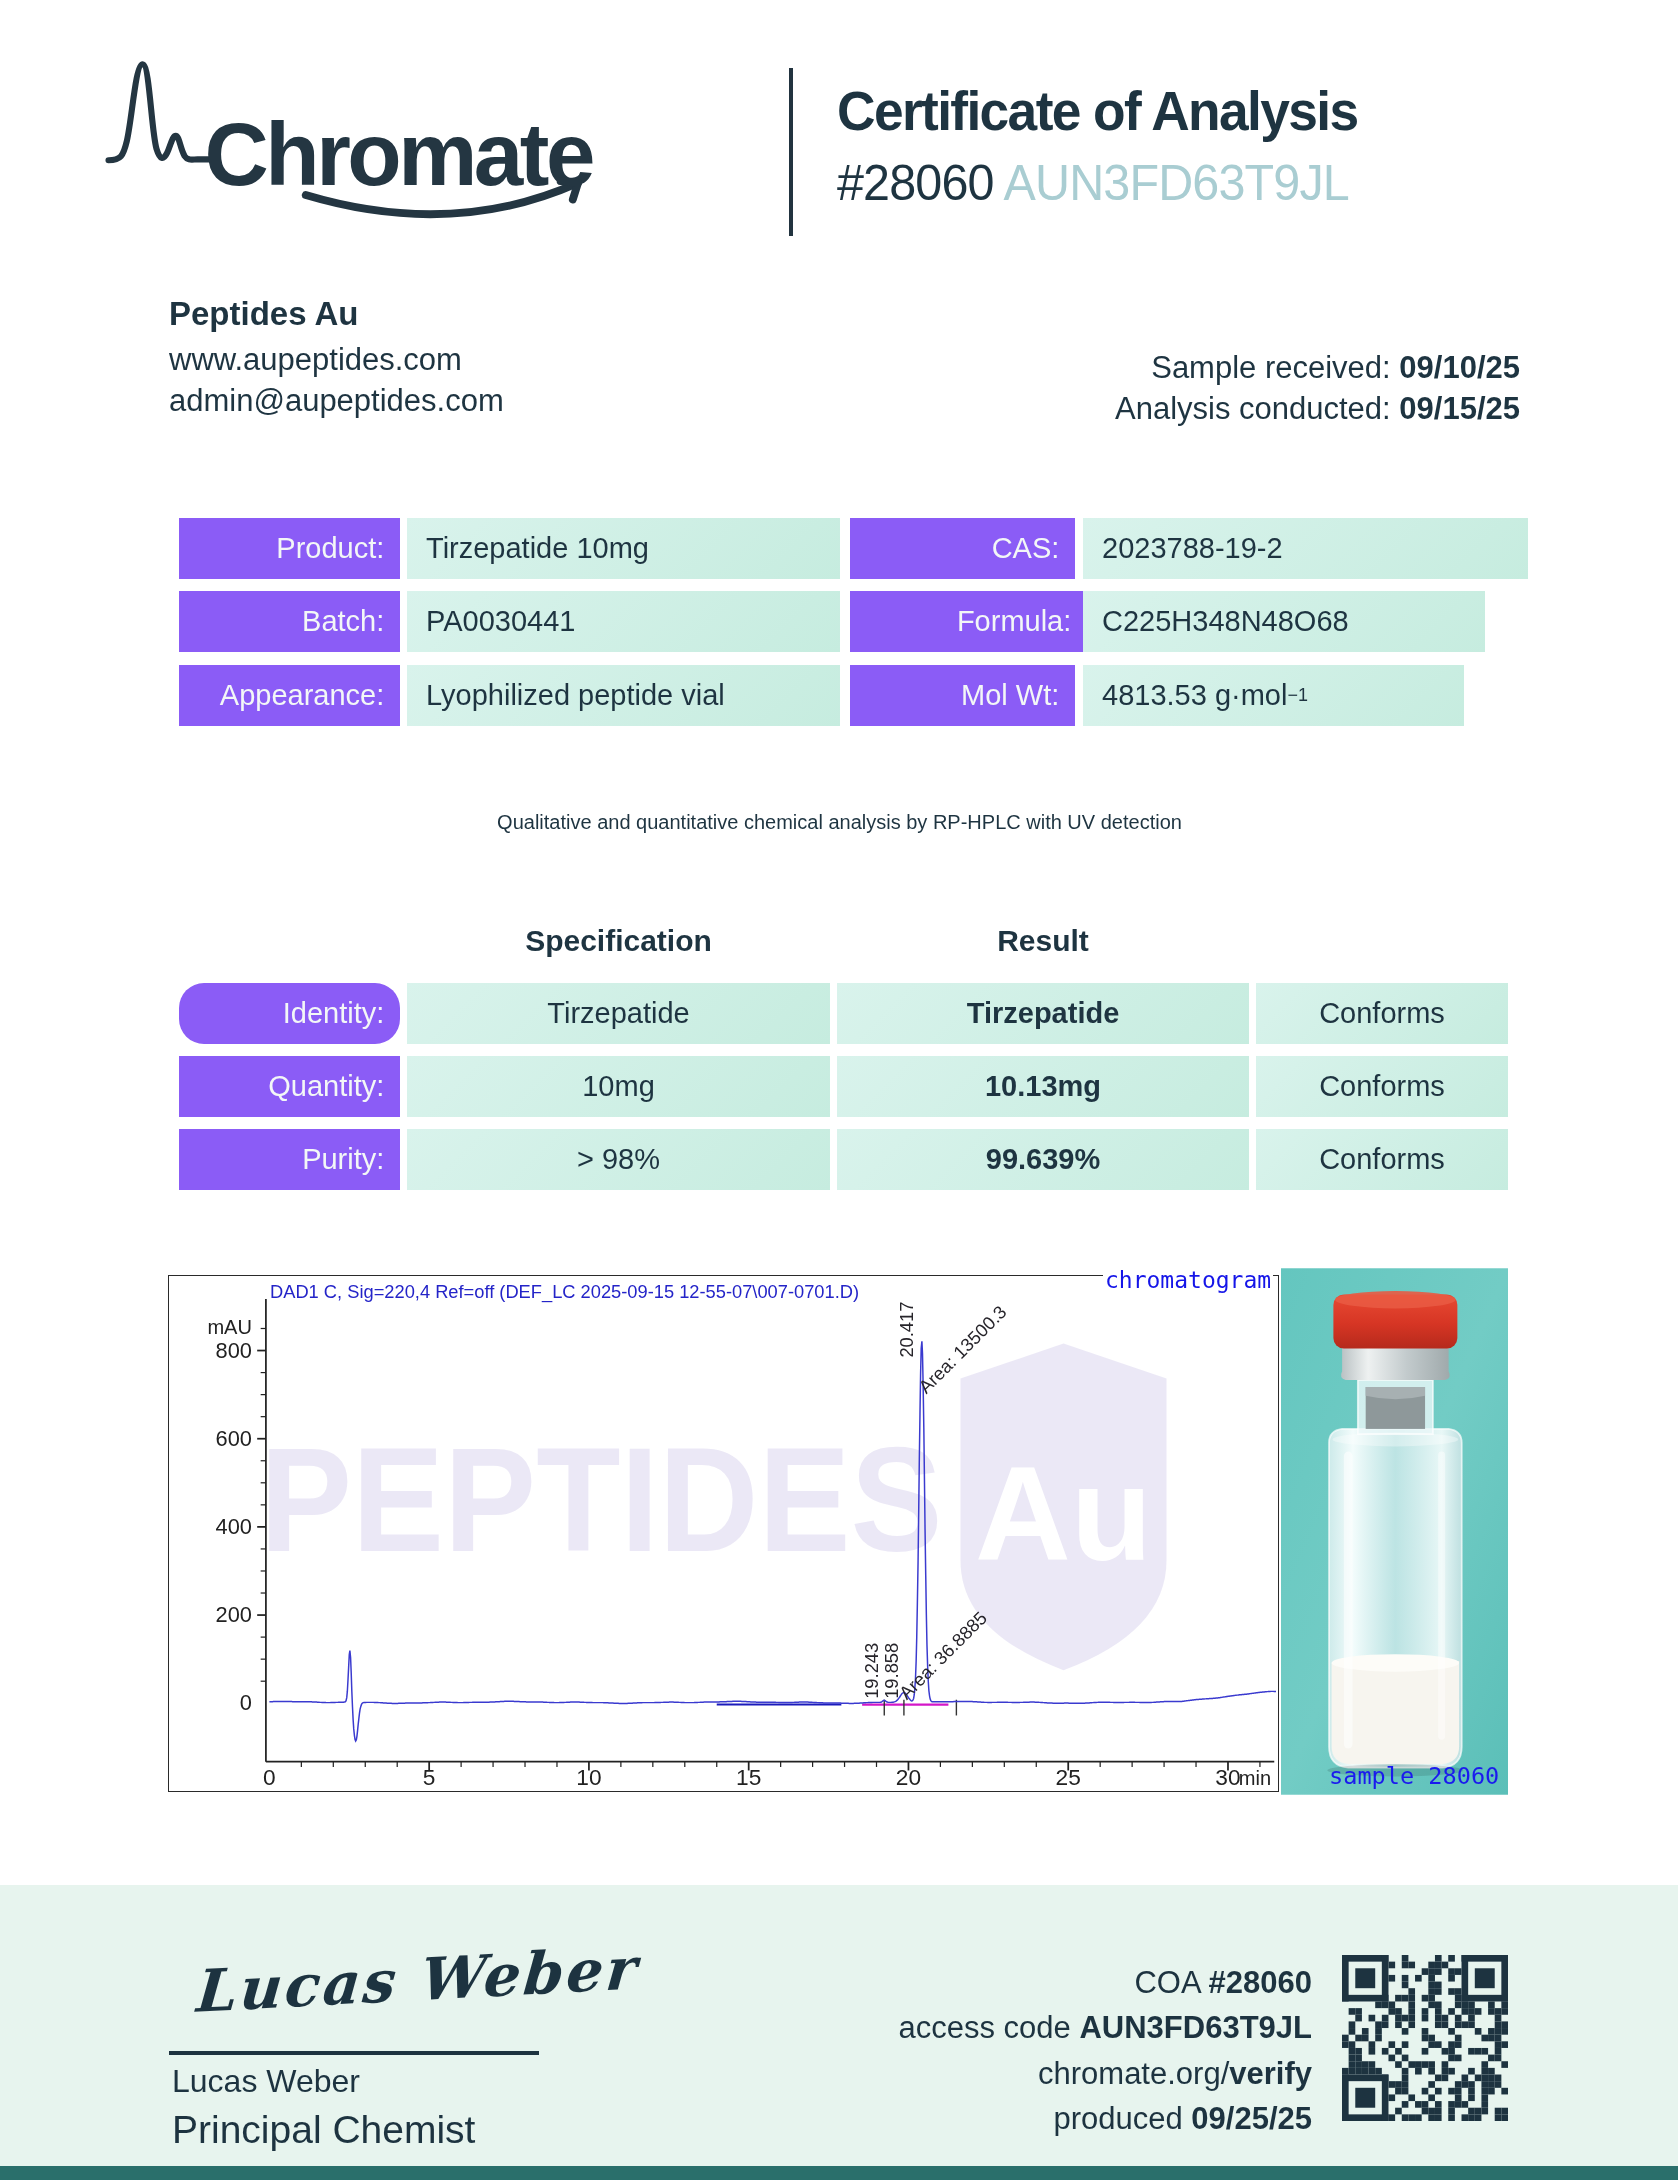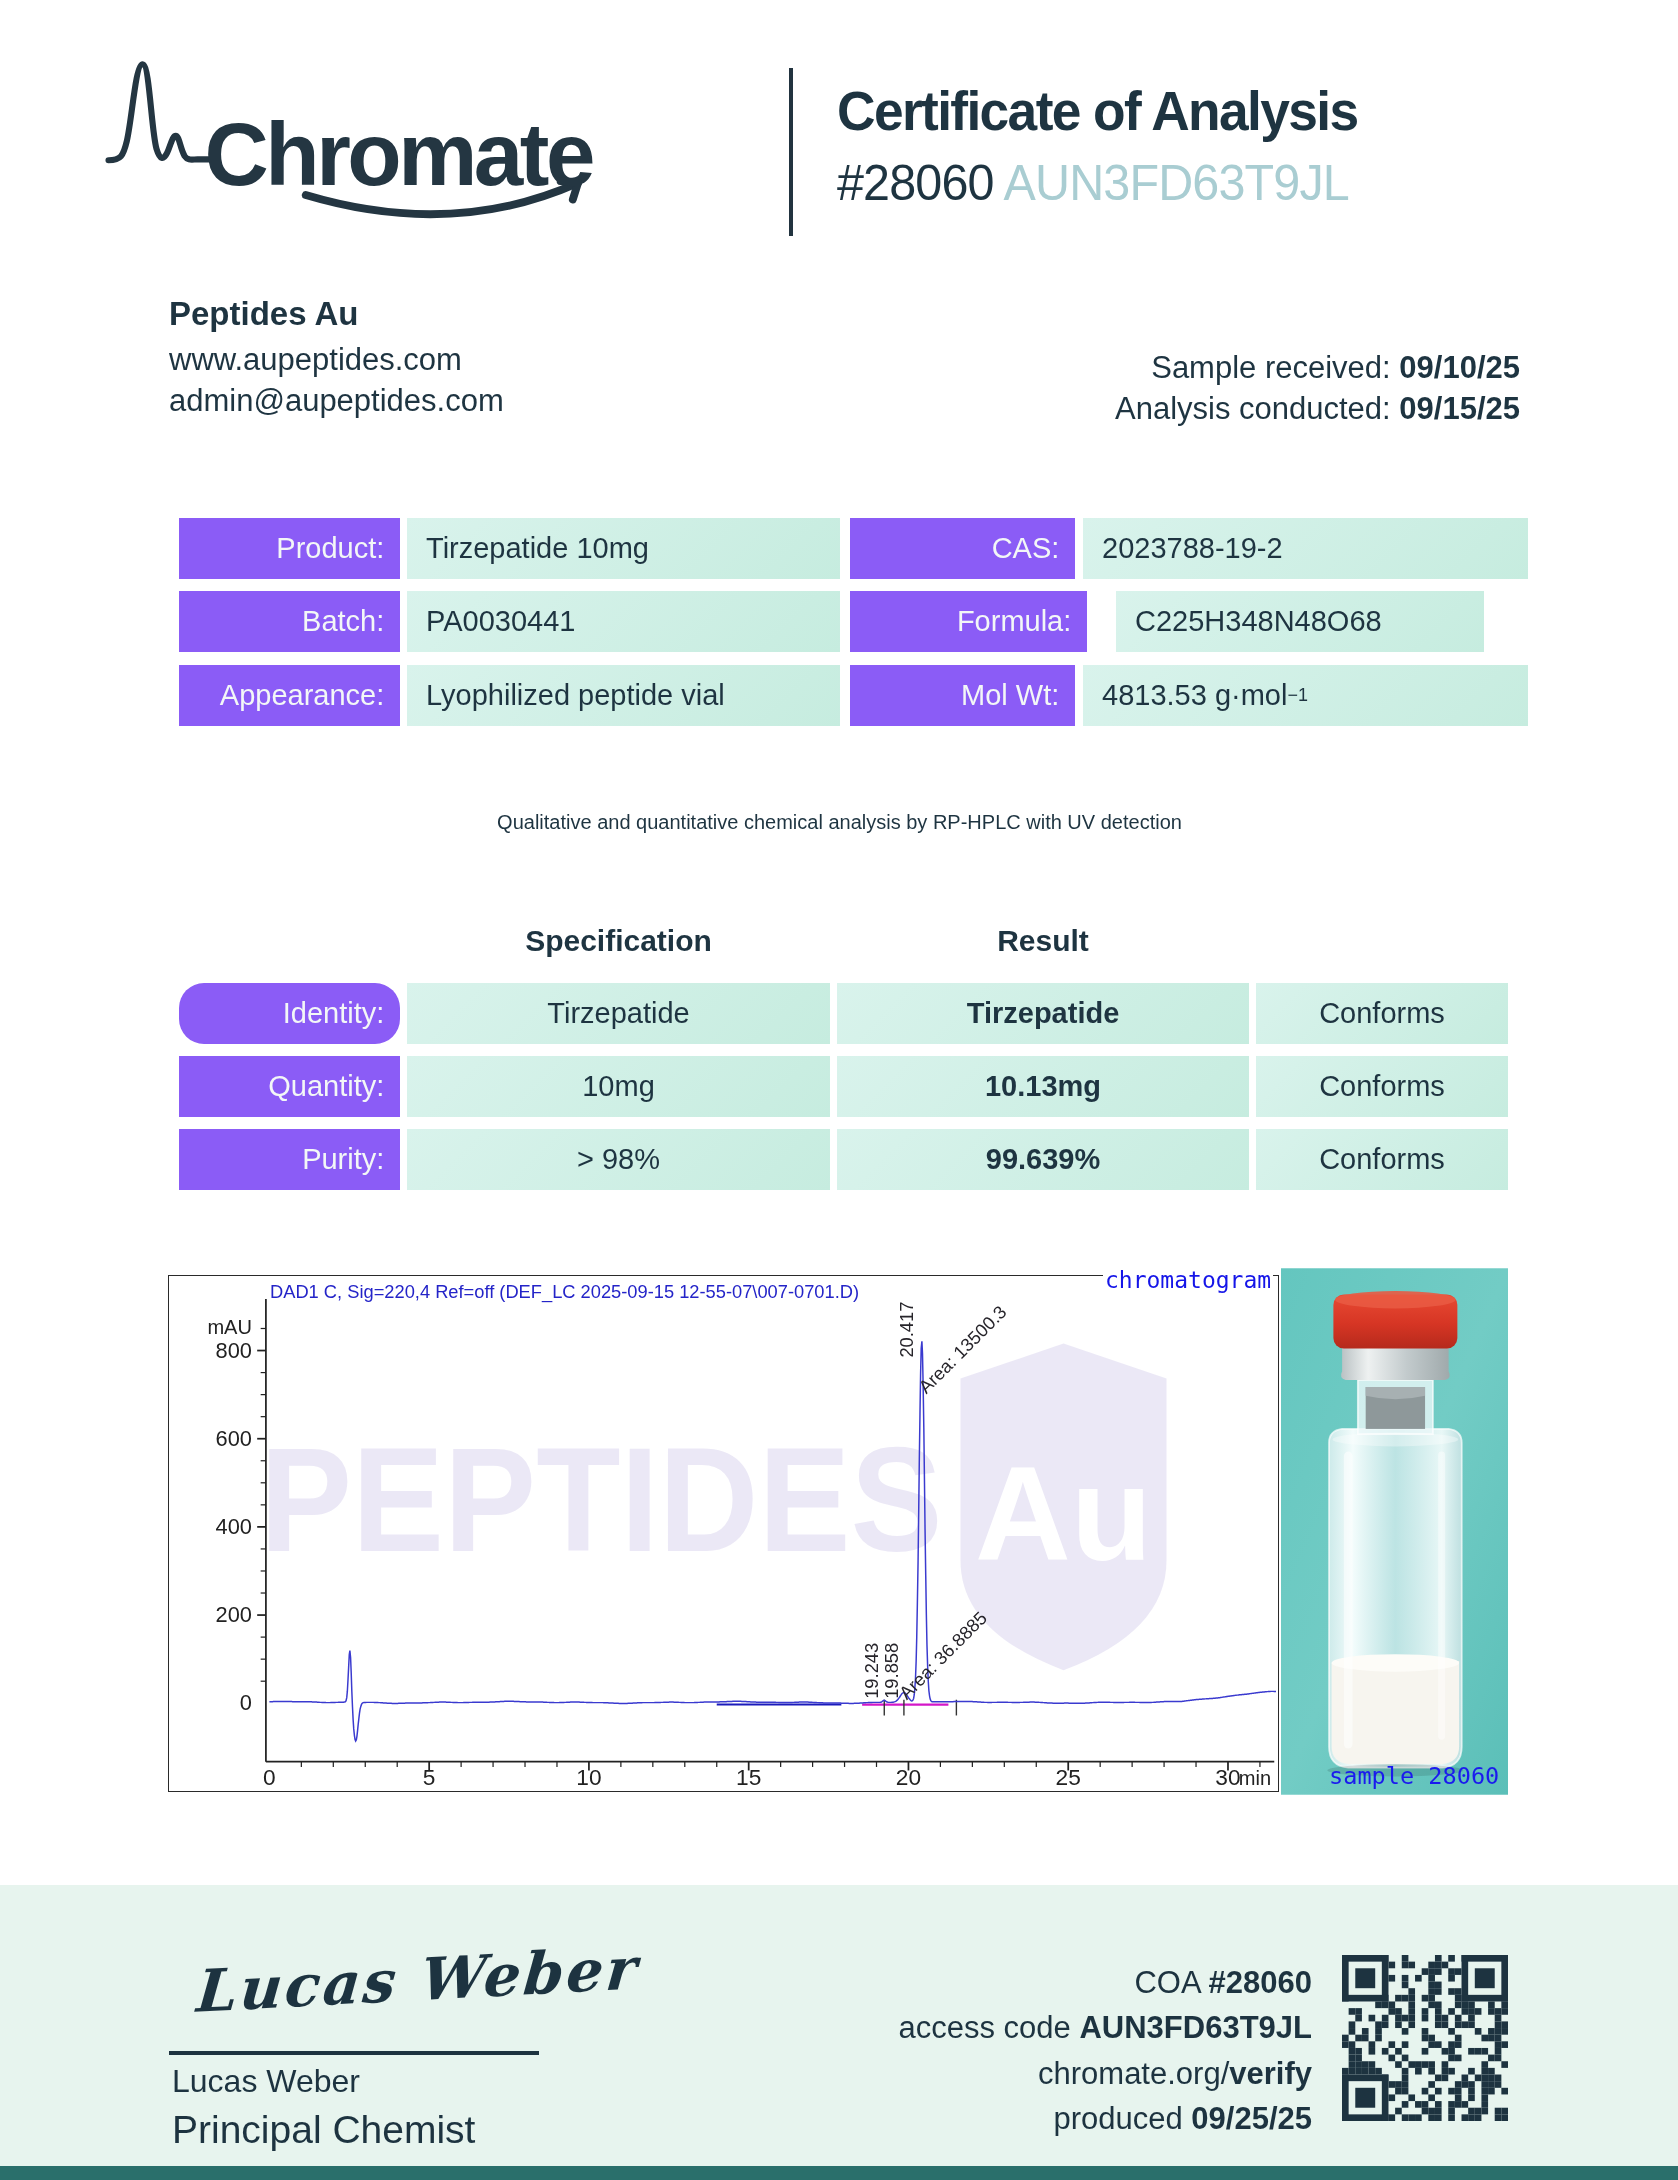--- a/index.html
+++ b/index.html
@@ -83,23 +83,23 @@
   <div class="cell label" style="left:179px; top:518px; width:221px;">Product:</div>
   <div class="cell value" style="left:407px; top:518px; width:433px;">Tirzepatide 10mg</div>
   <div class="cell label" style="left:179px; top:591px; width:221px;">Batch:</div>
   <div class="cell value" style="left:407px; top:591px; width:433px;">PA0030441</div>
   <div class="cell label" style="left:179px; top:665px; width:221px;">Appearance:</div>
   <div class="cell value" style="left:407px; top:665px; width:433px;">Lyophilized peptide vial</div>
 
   <div class="cell label" style="left:850px; top:518px; width:225px;">CAS:</div>
   <div class="cell value" style="left:1083px; top:518px; width:445px;">2023788-19-2</div>
   <div class="cell label" style="left:850px; top:591px; width:237px;">Formula:</div>
-  <div class="cell value" style="left:1083px; top:591px; width:368px;margin-left:33px;">C225H348N48O68</div>
+  <div class="cell value" style="left:1083px; top:591px; width:402px;">C225H348N48O68</div>
   <div class="cell label" style="left:850px; top:665px; width:225px;">Mol Wt:</div>
-  <div class="cell value" style="left:1083px; top:665px; width:445px;">
+  <div class="cell value" style="left:1083px; top:665px; width:381px;">
       <span>4813.53 g·mol</span>
       <sup>−1</sup>
     </div>
 
   <div class="analysis-note">Qualitative and quantitative chemical analysis by RP-HPLC with UV detection</div>
 
   <div class="col-head" style="left:407px; width:423px;">Specification</div>
   <div class="col-head" style="left:837px; width:412px;">Result</div>
 
   <div class="cell label" style="left:179px; top:983px; width:221px;border-radius:25px;">Identity:</div>

